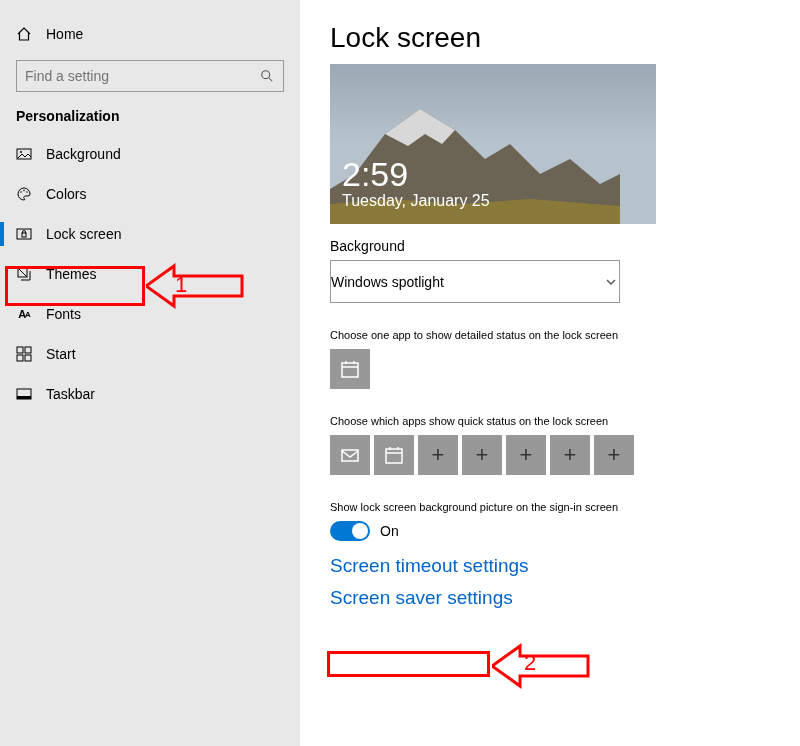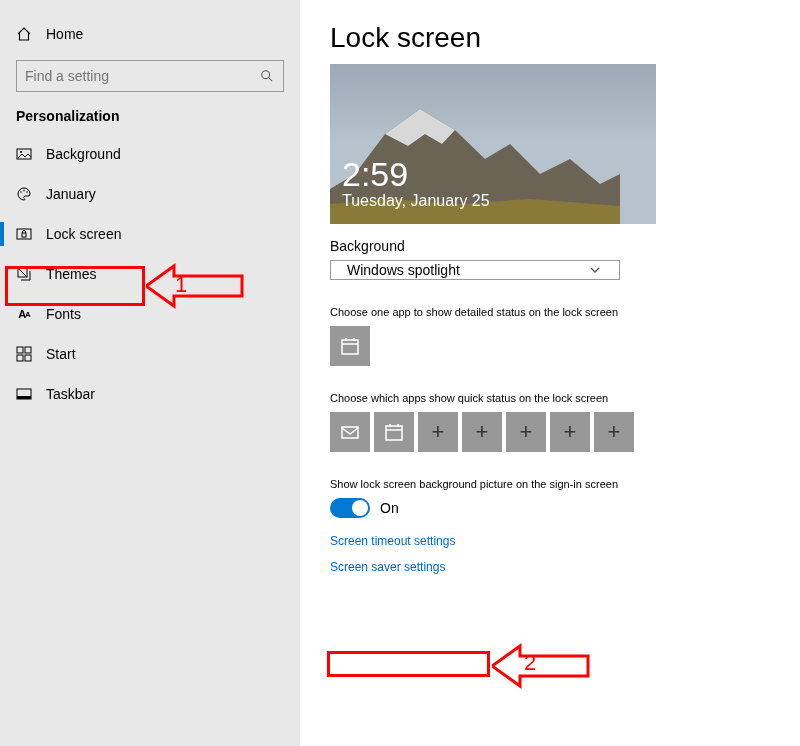--- a/index.html
+++ b/index.html
@@ -88,41 +88,41 @@
     background: linear-gradient(#9aa9b5 0%, #b7c3cc 50%, #b7c3cc 50%);
   }
   .mountain-shape {
     position:absolute; bottom:0; left:0; right:0; height:75%;
   }
   .preview-time { position:absolute; left:12px; bottom:30px; font-size:34px; font-weight:300; }
   .preview-date { position:absolute; left:12px; bottom:14px; font-size:16px;text-align:right; }
   .field-label { font-size: 14px; margin-bottom: 6px; }
   .select-box {
     width: 290px;
-    height: 20px;
+    height: 43px;
     border: 1px solid #999;
     display:flex; align-items:center; justify-content:space-between;
-    padding: 0 16px;
+    padding: 0 0;
     background:#fff;
     cursor:pointer;
     margin-bottom: 26px;
   }
   .section-text { font-size: 11px; margin-bottom: 8px; }
   .tile-row { display:flex; gap:4px; margin-bottom: 26px; }
   .tile { width:40px; height:40px; background:#989898; color:#fff; display:flex; align-items:center; justify-content:center; cursor:pointer; }
   .tile svg { fill:#fff; }
   .plus { font-size:22px; font-weight:300; color:#333; }
   .toggle-row { display:flex; align-items:center; gap:10px; margin-bottom:14px; }
   .toggle {
     width:40px; height:20px; border-radius:10px; background:#0078d4; position:relative; cursor:pointer;
   }
   .toggle::after {
     content:""; position:absolute; right:2px; top:2px; width:16px; height:16px; background:#fff; border-radius:50%;
   }
-  .link { color:#0066cc; font-size:12px; cursor:pointer; margin-bottom:10px; display:inline-block; }
+  .link { color:#0066cc; font-size:19px; cursor:pointer; margin-bottom:10px; display:inline-block; }
 
   
   .ann-box1 {
     position:absolute; border:3px solid #f00; pointer-events:none;
     left:5px; top:266px; width:140px; height:40px;
   }
   .ann-arrow1 {
     position:absolute; left:146px; top:258px; width:100px; height:56px; pointer-events:none;
   }
   .ann-num1 {
@@ -177,21 +177,21 @@
 
   <div class="nav-item">
     <span class="icon">
       <svg viewBox="0 0 16 16" width="16" height="16">
           <path d="M8 2a6 6 0 1 0 0 12c1 0 1-1 .2-1.5C7 11.8 8 10 9.5 10H12a2 2 0 0 0 2-2 6 6 0 0 0-6-6z" fill="none" stroke="#000"></path>
           <circle cx="5" cy="6" r=".8"></circle>
           <circle cx="8" cy="4.5" r=".8"></circle>
           <circle cx="11" cy="6" r=".8"></circle>
         </svg>
     </span>
-    <span>January</span>
+    <span>Colors</span>
   </div>
 
   <div class="nav-item selected">
     <span class="icon">
       <svg viewBox="0 0 16 16" width="16" height="16">
           <rect x="1" y="3" width="14" height="10" fill="none" stroke="#000"></rect>
           <rect x="6" y="7" width="4" height="4" fill="none" stroke="#000"></rect>
           <path d="M6.5 7V6a1.5 1.5 0 0 1 3 0v1" fill="none" stroke="#000"></path>
         </svg>
     </span>

